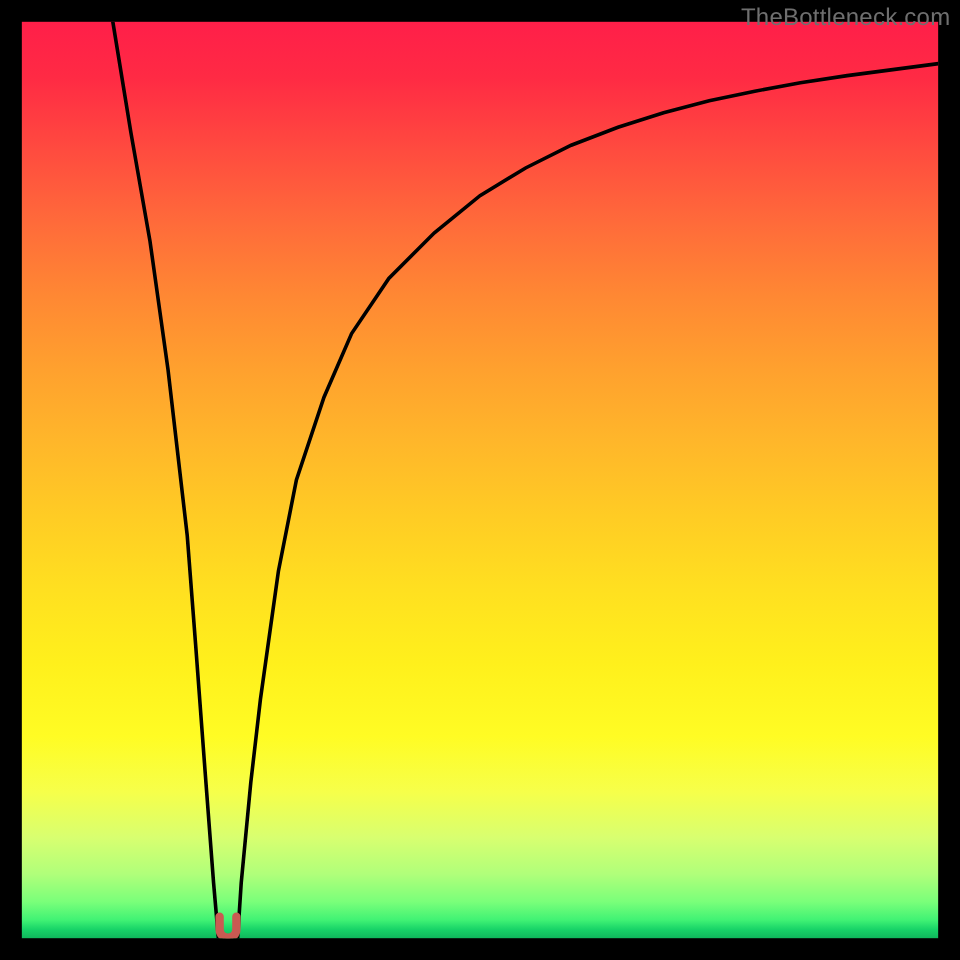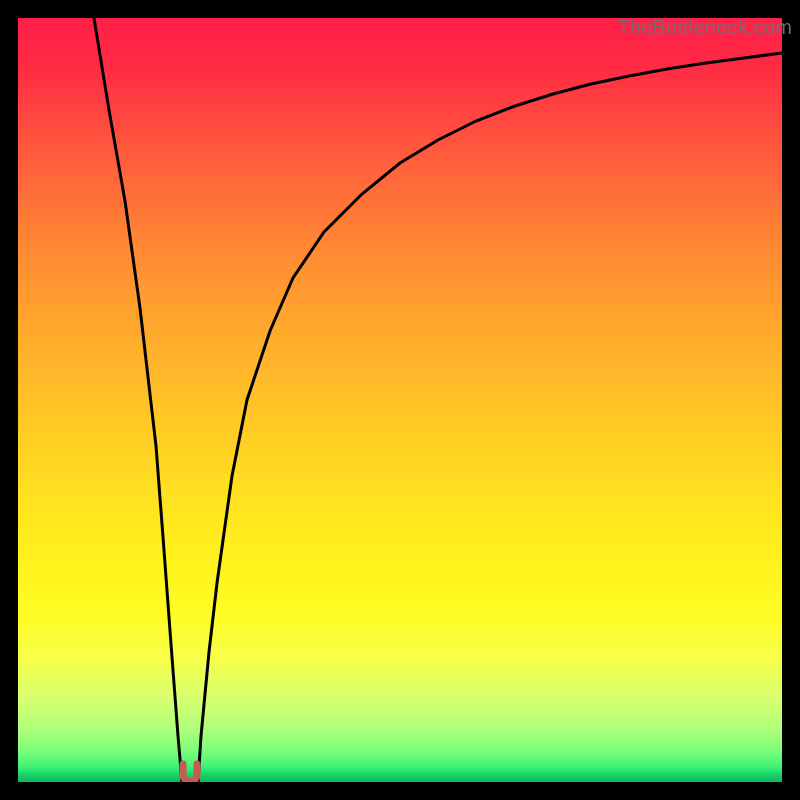--- a/index.html
+++ b/index.html
@@ -56,21 +56,21 @@
   .curve-layer {
     position: absolute;
     left: 0;
     top: 0;
     width: 100%;
     height: 100%;
     pointer-events: none;
   }
   .watermark {
     position: absolute;
-    top: 16px;
+    top: 4px;
     right: 8px;
     color: #6f6f6f;
     font-size: 20px;
     font-weight: 500;
     letter-spacing: 0.2px;
     font-family: Arial, Helvetica, sans-serif;
   }
 </style>
 </head>
 <body>

